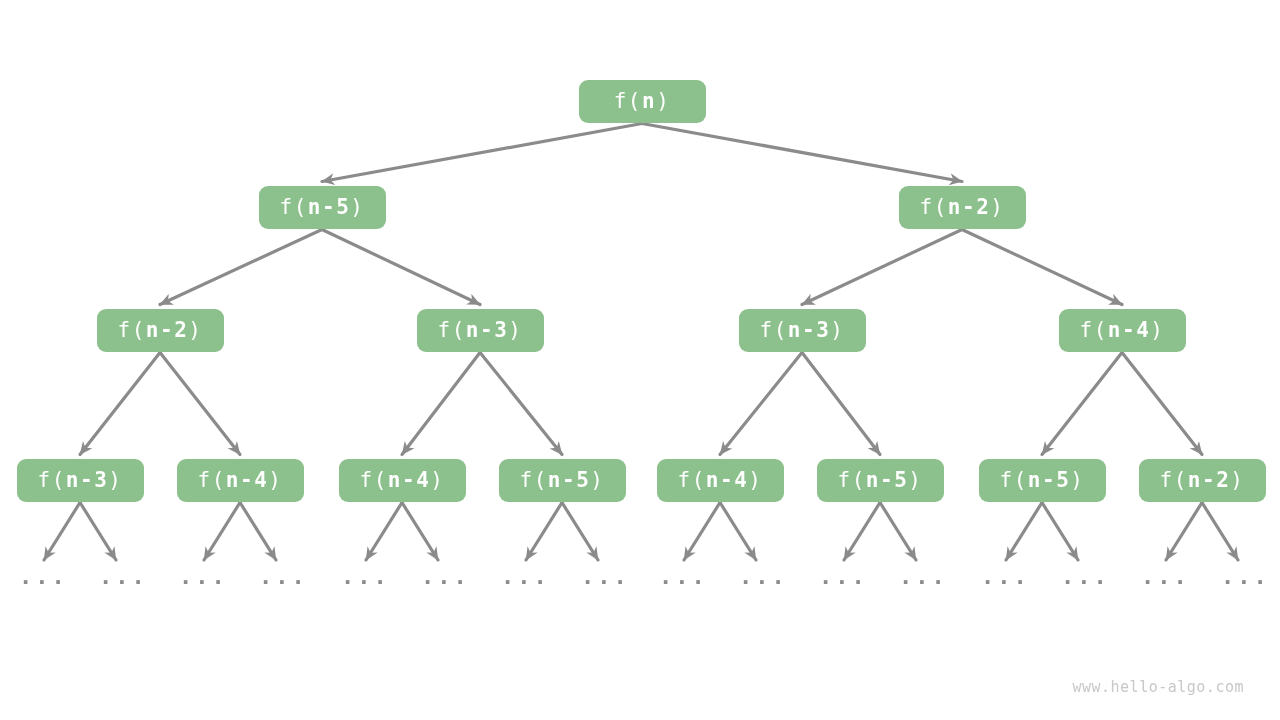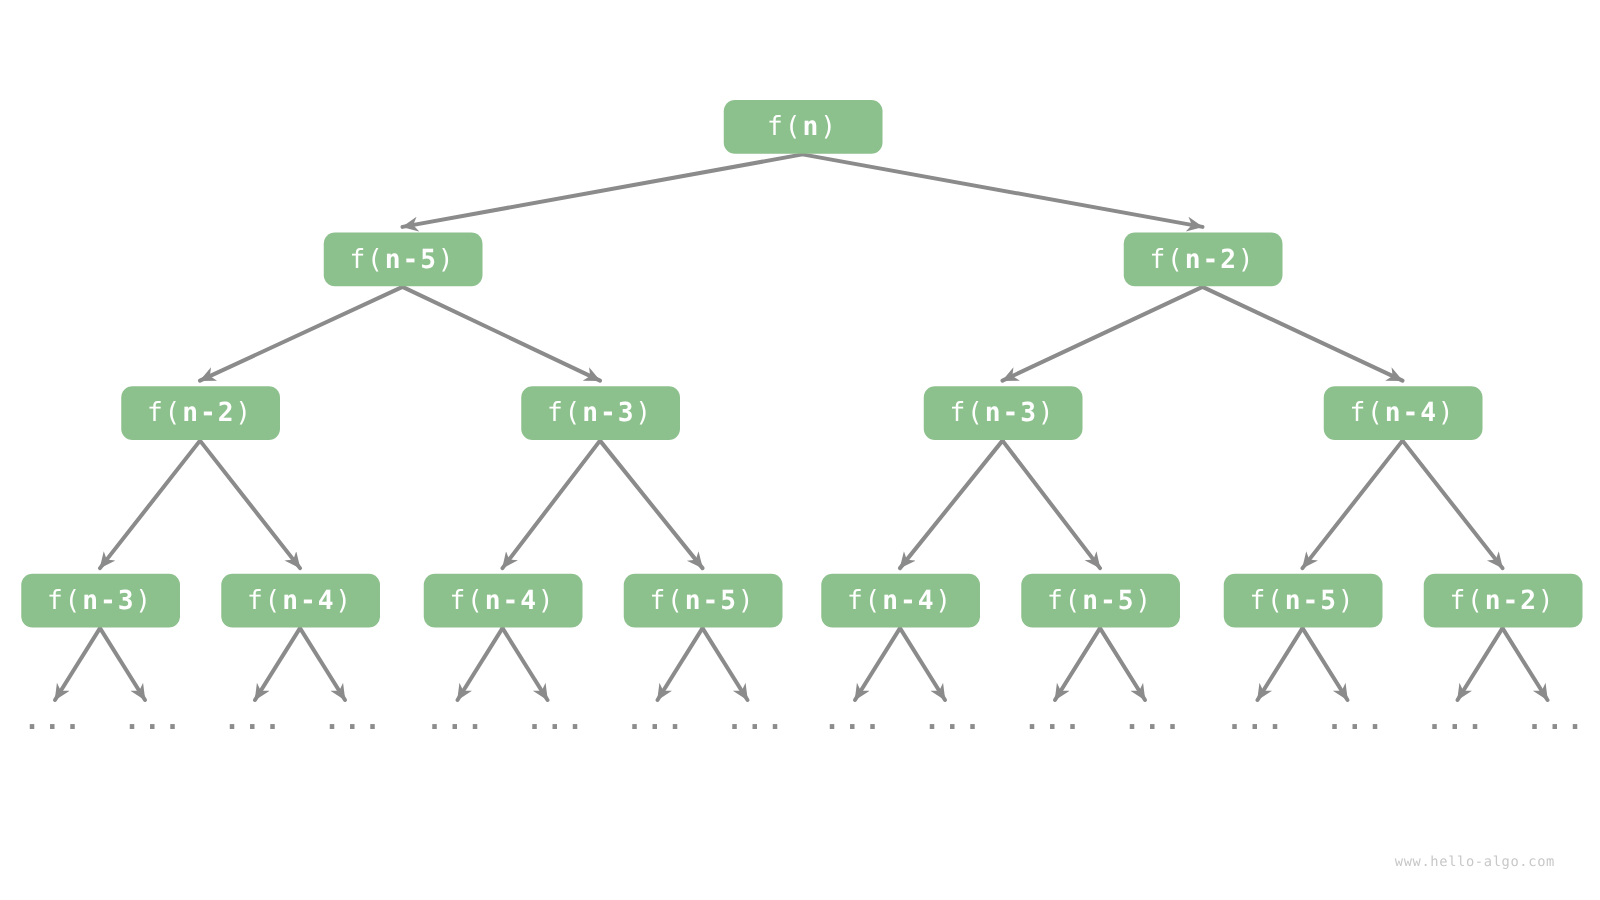--- a/index.html
+++ b/index.html
@@ -23,21 +23,21 @@
     border-radius:9px;font-size:21px;letter-spacing:1.5px;white-space:pre;
   }
   .node .arg{font-weight:bold;}
   .ellipsis{
     position:absolute;width:48px;height:30px;line-height:30px;
     color:var(--ellipsis);font-size:22px;font-weight:bold;
     text-align:center;letter-spacing:3px;padding-left:3px;box-sizing:border-box;
   }
   .watermark{
     position:absolute;right:36px;bottom:24px;
-    color:var(--wm);font-size:11px;letter-spacing:0.5px;
+    color:var(--wm);font-size:15px;letter-spacing:0.5px;
   }
 </style>
 </head>
 <body>
 
 <div class="canvas">
   <svg class="edges" viewBox="0 0 1280 720" xmlns="http://www.w3.org/2000/svg">
       <defs>
         <marker id="arrowhead" markerUnits="userSpaceOnUse" markerWidth="16" markerHeight="14" refX="12.5" refY="6" orient="auto">
           <path d="M0,0 L13,6 L0,12 L3.8,6 Z" fill="#8B8B8B"></path>

